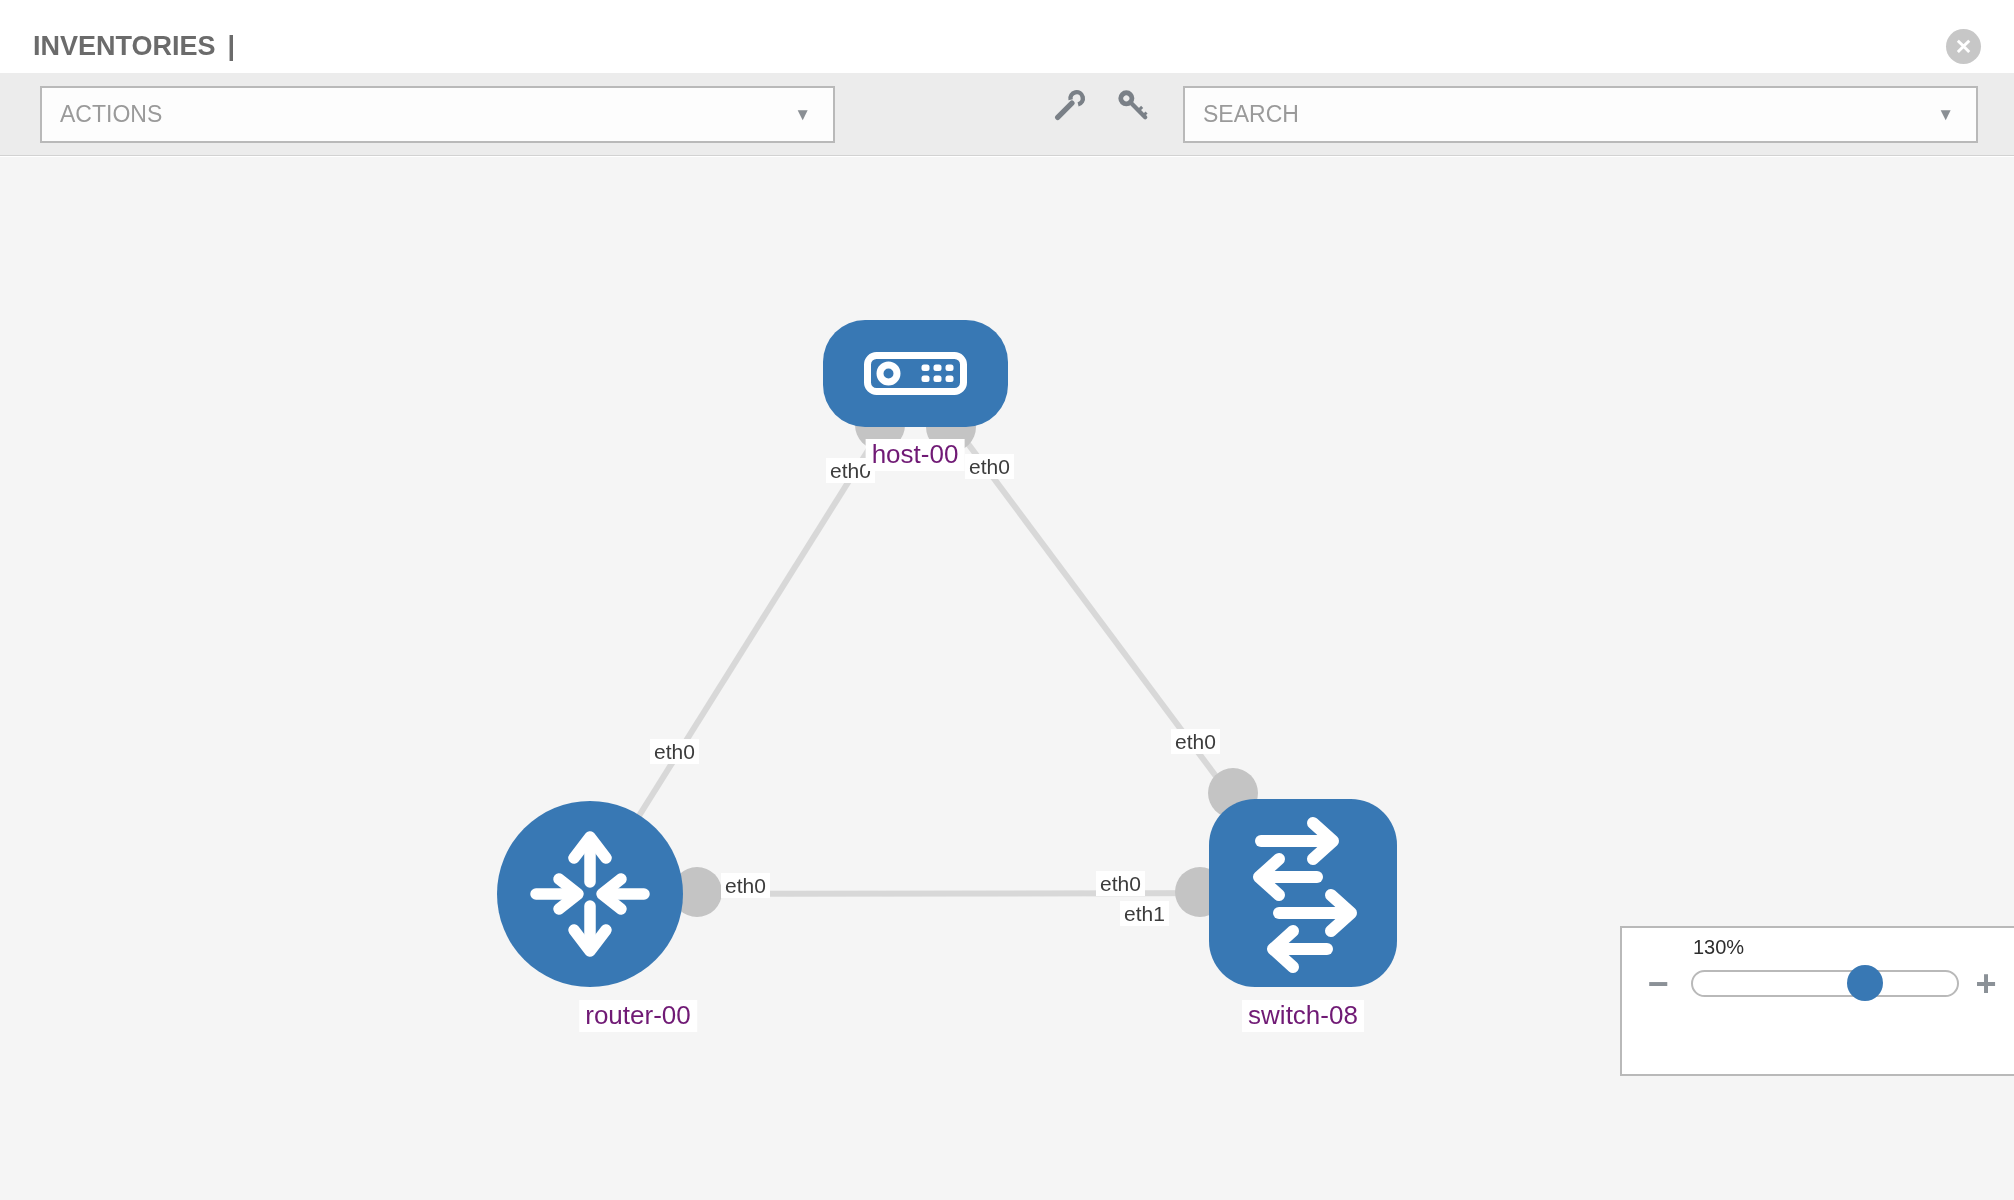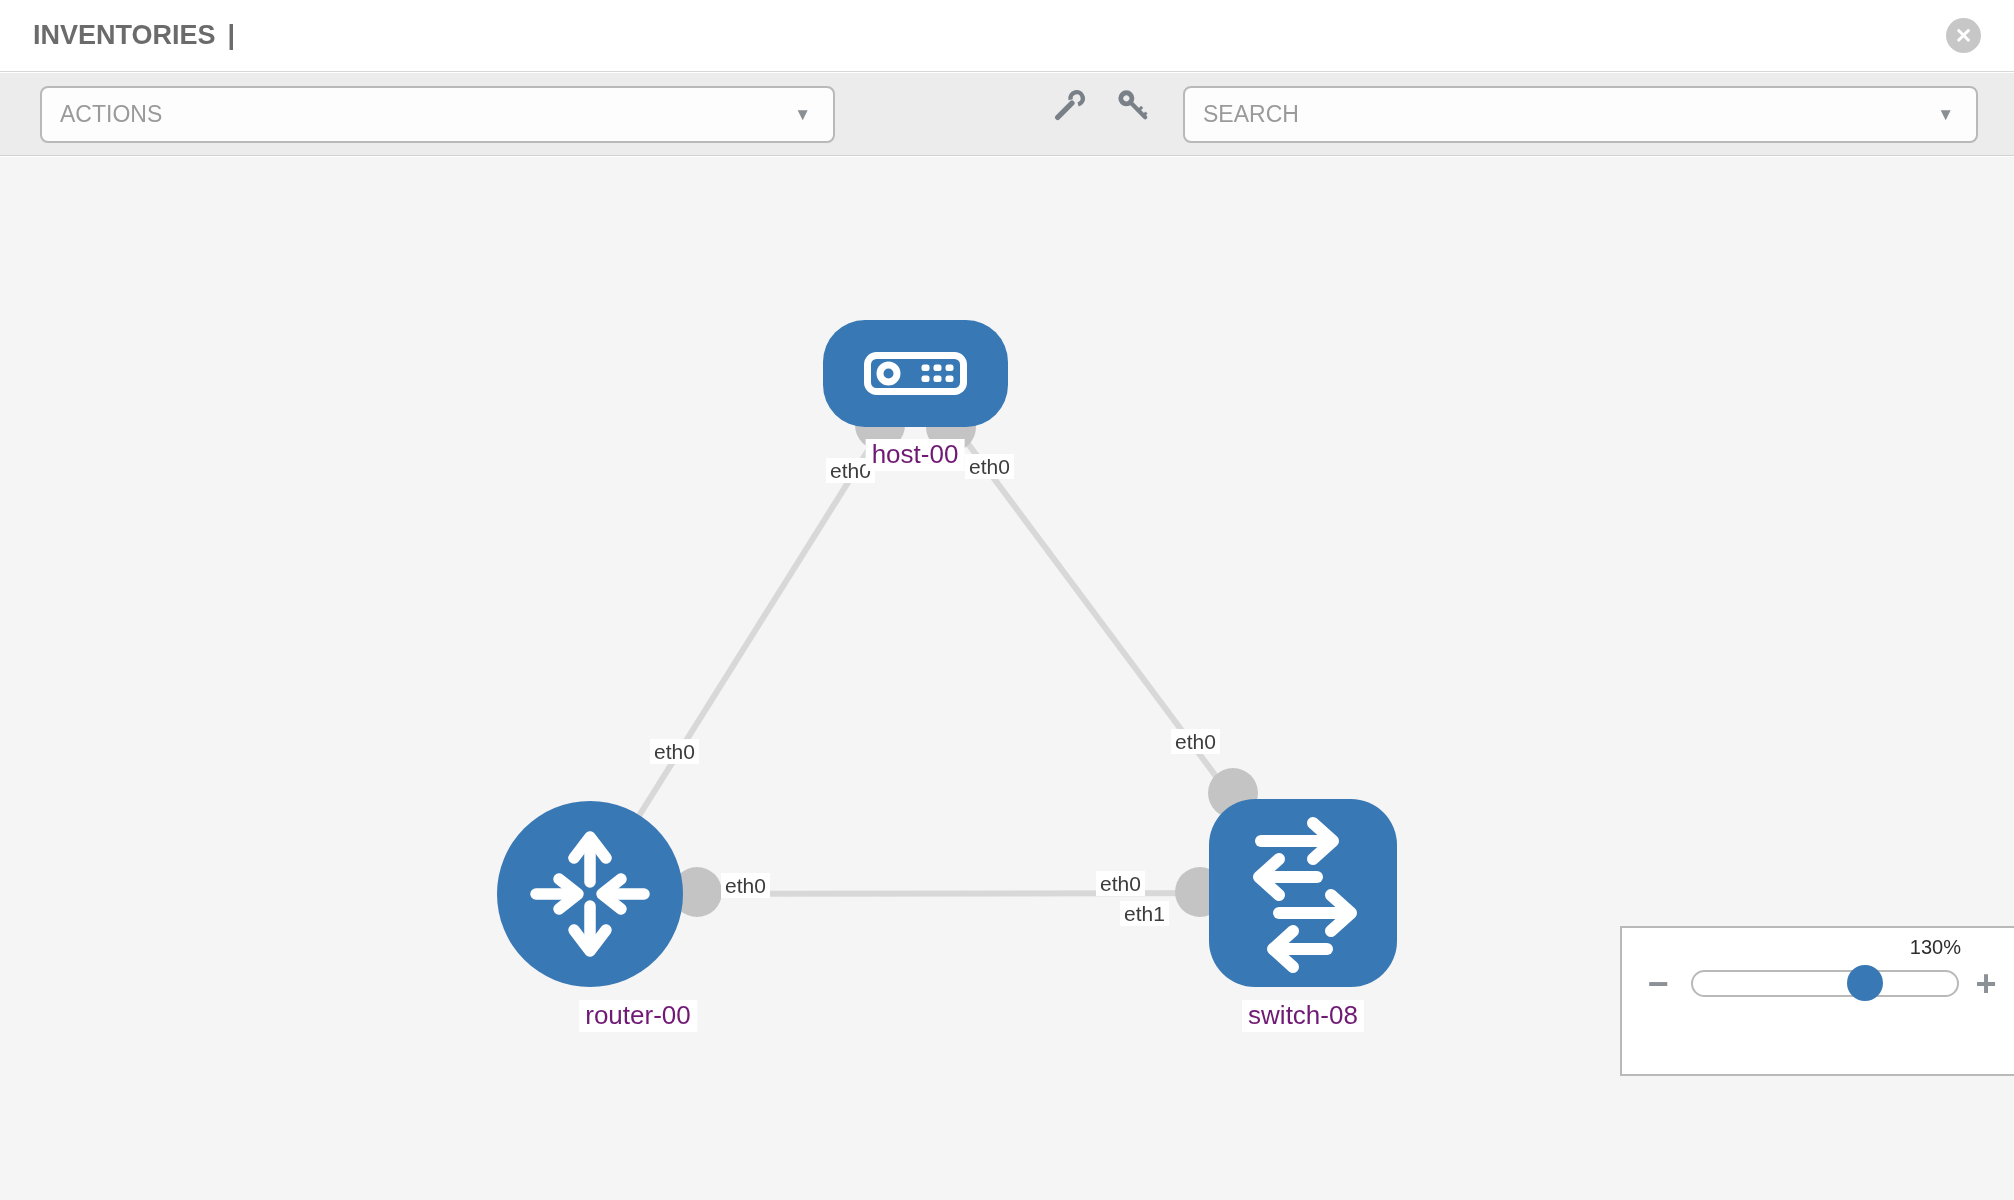--- a/index.html
+++ b/index.html
@@ -1,36 +1,36 @@
 <!DOCTYPE html>
 <html><head>
 <meta charset="utf-8">
 <style>
   * { margin:0; padding:0; box-sizing:border-box; }
   html,body { width:2014px; height:1200px; overflow:hidden; background:#fff;
               font-family:"Liberation Sans","DejaVu Sans",sans-serif; }
   #page { position:relative; width:2014px; height:1200px; overflow:hidden; }
 
   
-  .header { position:absolute; left:0; top:0; width:2014px; height:72px;
+  .header { position:absolute; left:0; top:11px; width:2014px; height:72px;
             background:#ffffff; border-bottom:1px solid #d7d7d7; }
   .title-wrap { position:absolute; left:33px; top:0; height:71px;
                 display:flex; align-items:center;
                 font-size:27px; font-weight:bold; color:#6b6b6b; }
   .title-wrap .sep { margin:0 12px; }
   .close-btn { position:absolute; left:1946px; top:18px; width:35px; height:35px;
                border-radius:50%; background:#c7c7c7; border:none; cursor:pointer;
                display:flex; align-items:center; justify-content:center; }
   .close-btn span { color:#fff; font-size:21px; font-weight:bold; line-height:1; }
 
   
   .toolbar { position:absolute; left:0; top:73px; width:2014px; height:83px;
              background:#ececec; border-bottom:1px solid #d2d2d2; }
   .combo { position:absolute; top:13px; height:57px; width:795px;
-           background:#fdfdfd; border:2px solid #b9b9b9; border-radius:8px;
+           background:#fdfdfd; border:2px solid #b9b9b9; border-radius:0;
            display:flex; align-items:center; }
   .combo.actions { left:40px; }
   .combo.search  { left:1183px;gap:28px; }
   .combo .lbl { margin-left:18px; font-size:23px; color:#9a9a9a; flex:1;
                 background:transparent; border:none; outline:none; }
   .combo input::placeholder { color:#9a9a9a; opacity:1; }
   .combo .arrow { margin-right:22px; color:#8a8f94; font-size:17px; cursor:pointer; }
   .tool-ic { position:absolute; top:10px; width:48px; height:48px; border:none;
              background:transparent; cursor:pointer; padding:0; }
   .tool-ic.wrench { left:1045px; }
@@ -43,21 +43,21 @@
 
   .nlabel { position:absolute; background:#ffffff; color:#701a75;
             font-size:26px; line-height:1.15; padding:1px 6px; white-space:nowrap; }
   .nlabel.center { transform:translateX(-50%); }
   .elabel { position:absolute; background:#ffffff; color:#3c3c3c;
             font-size:21px; line-height:1.2; padding:0 4px; white-space:nowrap; }
 
   
   .zoom-panel { position:absolute; left:1620px; top:926px; width:420px; height:150px;
                 background:#ffffff; border:2px solid #b9b9b9; }
-  .zoom-value { position:absolute; left:71px; top:8px; width:268px; text-align:right;
+  .zoom-value { position:absolute; left:71px; top:8px; width:268px; text-align:left;
                 font-size:20px; color:#2e2e2e; }
   .zoom-btn { position:absolute; top:36px; width:40px; height:44px; border:none;
               background:transparent; color:#8b9197; font-size:36px; font-weight:bold;
               cursor:pointer; line-height:40px; text-align:center; padding:0; }
   .zoom-btn.minus { left:1638px; }
   .zoom-btn.plus  { left:1966px; }
   .zoom-btn.minus, .zoom-btn.plus { position:absolute; top:962px; }
   .zoom-track { position:absolute; left:1691px; top:970px; width:268px; height:27px;
                 background:#fff; border:2px solid #b9b9b9; border-radius:14px;
                 cursor:pointer; }

